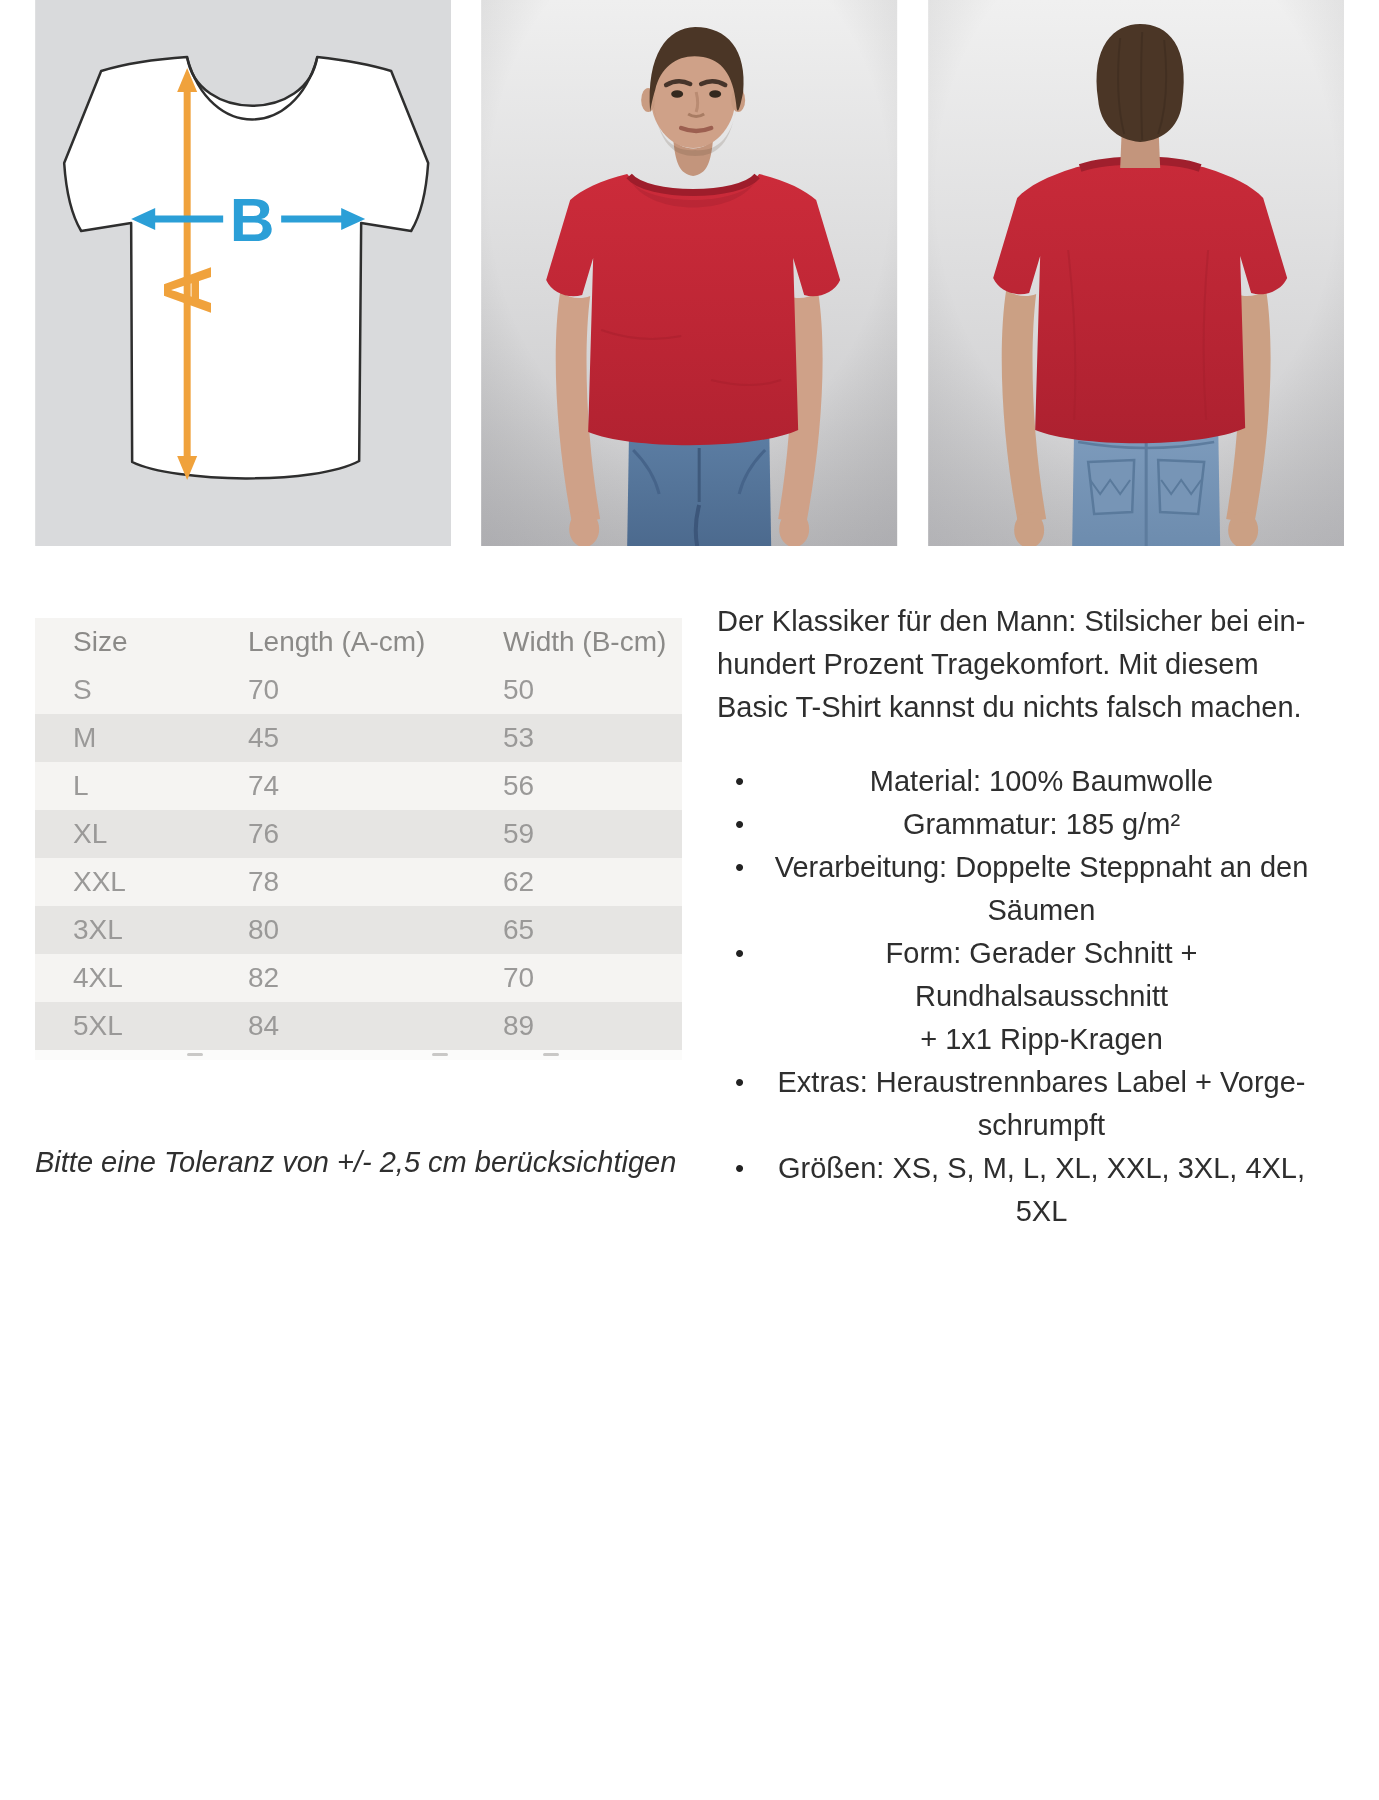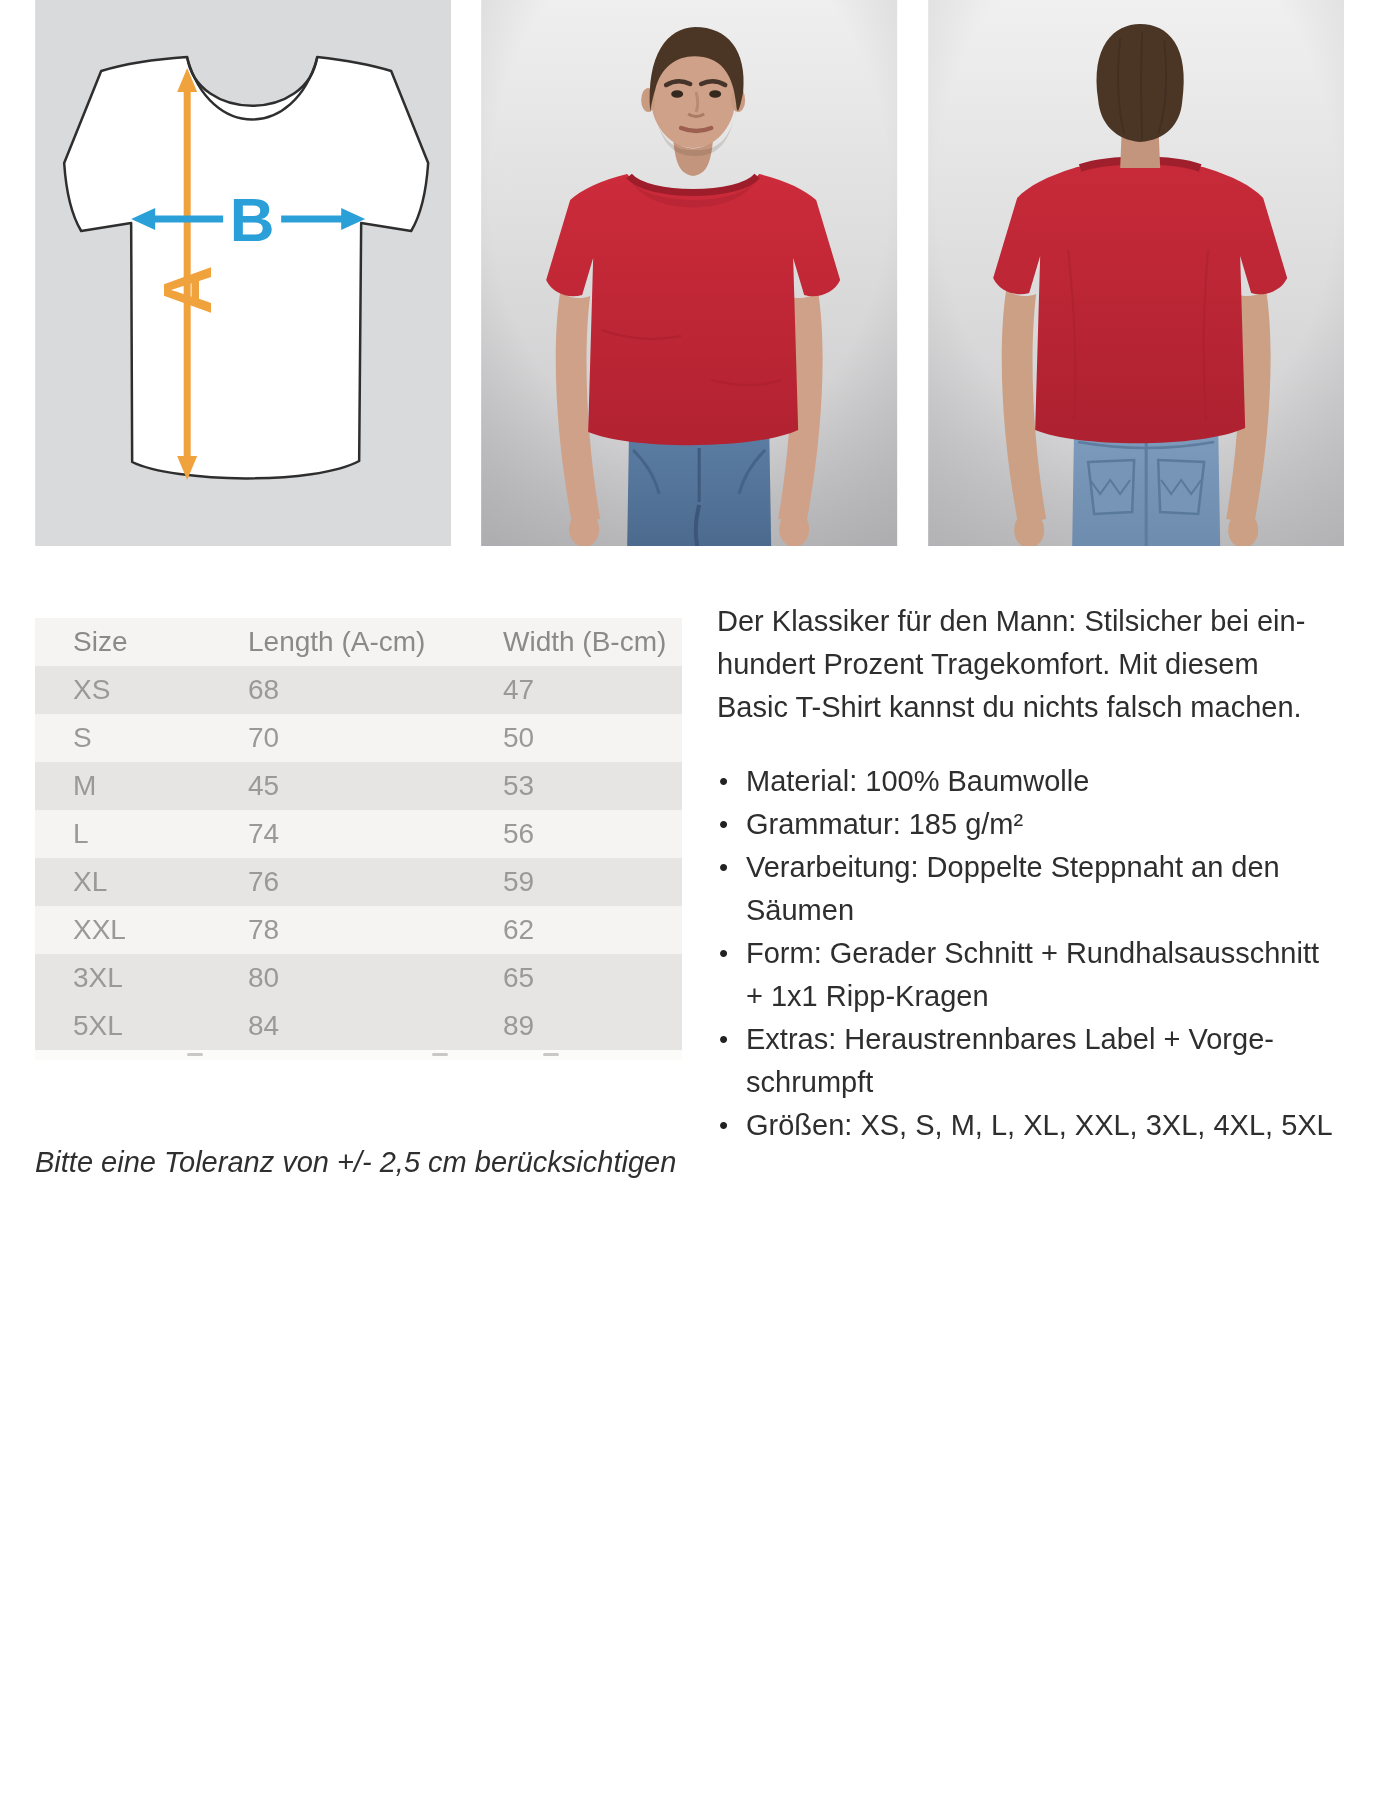--- a/index.html
+++ b/index.html
@@ -35,21 +35,21 @@
   .notes { position:absolute; left:35px; top:1140px; width:610px;
            font-size:29px; line-height:45px; color:#2f2f2f;font-style:italic; }
   .notes p { margin:0; }
   .notes .tolerance { white-space:nowrap; }
   .notes strong { color:#151515; font-weight:700; }
 
   
   .desc-col { position:absolute; left:717px; top:600px; width:620px;
               font-size:29px; line-height:43px; color:#2e2e2e; }
   .desc-intro { margin:0 0 31px 0; white-space:pre-line; }
-  ul.desc-bullets { list-style:none; margin:0; padding:0; }
+  ul.desc-bullets { list-style:none; margin:16px; padding:0;text-align:center; }
   ul.desc-bullets li { position:relative; padding-left:29px; white-space:pre-line; }
   ul.desc-bullets li::before {
     content:"\2022"; position:absolute; left:2px; top:0;
     font-size:26px; color:#222222;
   }
 </style>
 </head>
 <body>
 
 <div class="page">
@@ -238,25 +238,20 @@
           <col style="width:217px">
         </colgroup>
       <thead>
         <tr>
           <th>Size</th>
           <th>Length (A-cm)</th>
           <th>Width (B-cm)</th>
         </tr>
       </thead>
       <tbody>
-        <tr class="row-odd">
-          <td>XS</td>
-          <td>68</td>
-          <td>47</td>
-        </tr>
         <tr class="row-even">
           <td>S</td>
           <td>70</td>
           <td>50</td>
         </tr>
         <tr class="row-odd">
           <td>M</td>
           <td>45</td>
           <td>53</td>
         </tr>
@@ -272,20 +267,25 @@
         </tr>
         <tr class="row-even">
           <td>XXL</td>
           <td>78</td>
           <td>62</td>
         </tr>
         <tr class="row-odd">
           <td>3XL</td>
           <td>80</td>
           <td>65</td>
+        </tr>
+        <tr class="row-even">
+          <td>4XL</td>
+          <td>82</td>
+          <td>70</td>
         </tr>
         <tr class="row-odd">
           <td>5XL</td>
           <td>84</td>
           <td>89</td>
         </tr>
       </tbody>
     </table>
     <div class="partial-row">
       <i class="m1"></i>

